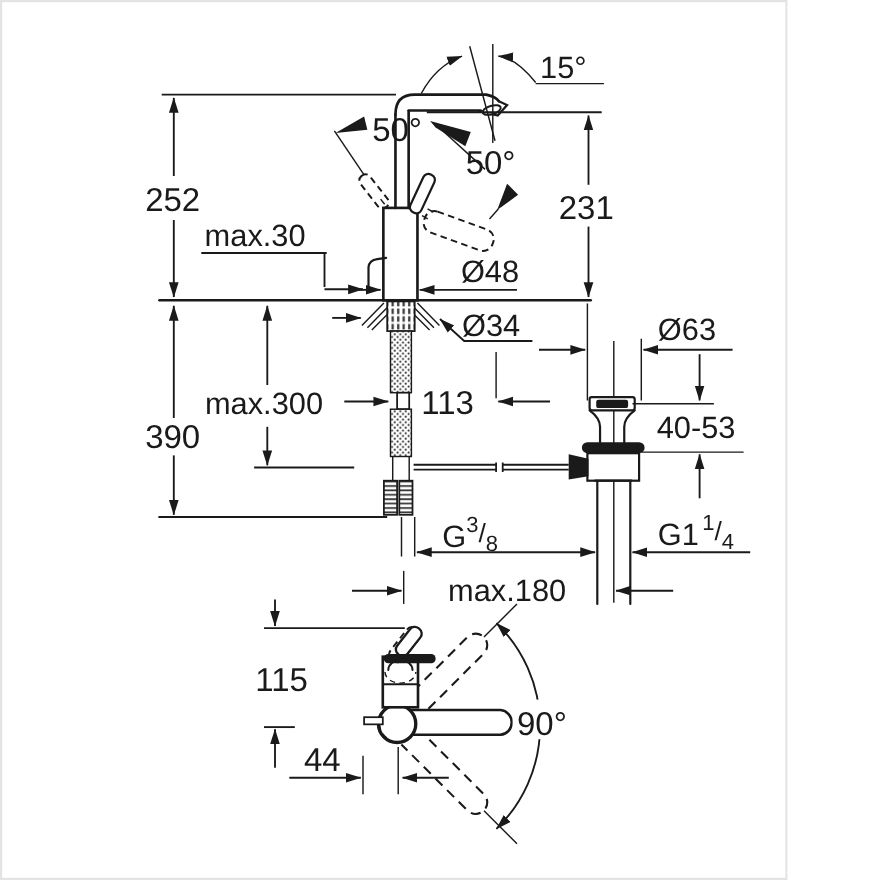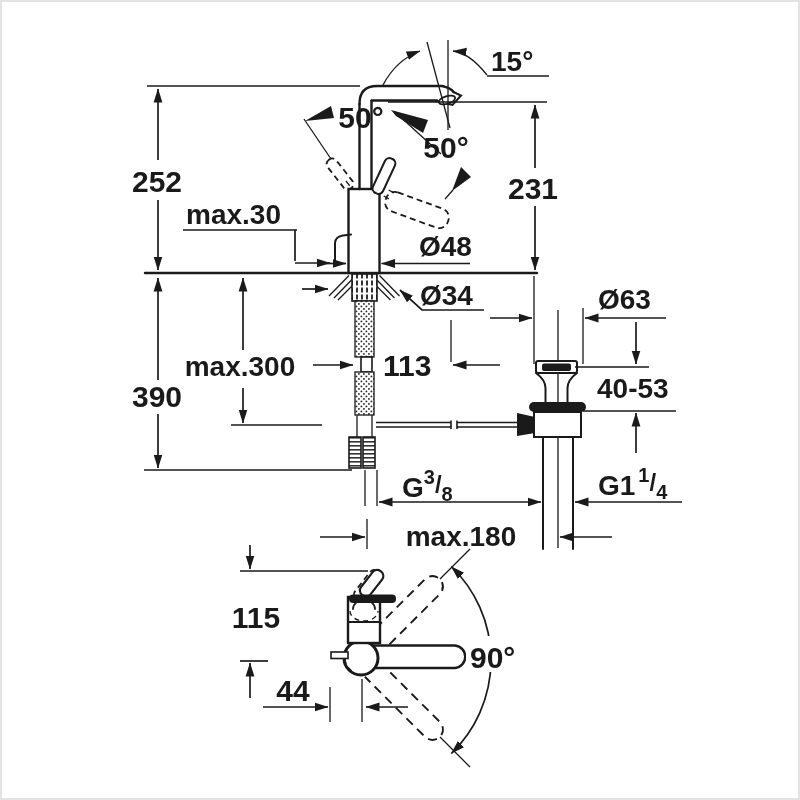--- a/index.html
+++ b/index.html
@@ -1,16 +1,16 @@
 <!DOCTYPE html>
 <html style="--ink: #1a1a1a; --paper: #ffffff; --frame: #e3e3e3;"><head>
 <meta charset="utf-8">
 <style>
   html,body{margin:0;padding:0;background:#fff;}
-  .canvas{position:relative;width:800px;height:800px;background:var(--paper,#fff);overflow:hidden;font-weight:bold;}
+  .canvas{position:relative;width:716px;height:800px;background:var(--paper,#fff);overflow:hidden;}
   .frame{position:absolute;inset:0;border:2px solid var(--frame,#e3e3e3);pointer-events:none;}
   svg{position:absolute;left:0;top:0;}
   svg text{font-family:"Liberation Sans","DejaVu Sans",sans-serif;fill:var(--ink,#1a1a1a);}
   .dimtxt{font-size:30px;}
   .dimtxt-s{font-size:28px;}
   .obj{stroke:var(--ink,#1a1a1a);stroke-width:2.4;fill:none;stroke-linecap:round;}
   .objf{stroke:var(--ink,#1a1a1a);stroke-width:2.4;fill:#fff;}
   .dim{stroke:var(--ink,#1a1a1a);stroke-width:1.7;fill:none;}
   .thin{stroke:var(--ink,#1a1a1a);stroke-width:1.3;fill:none;}
   .dash{stroke:var(--ink,#1a1a1a);stroke-width:2;fill:none;stroke-dasharray:8 5;}

